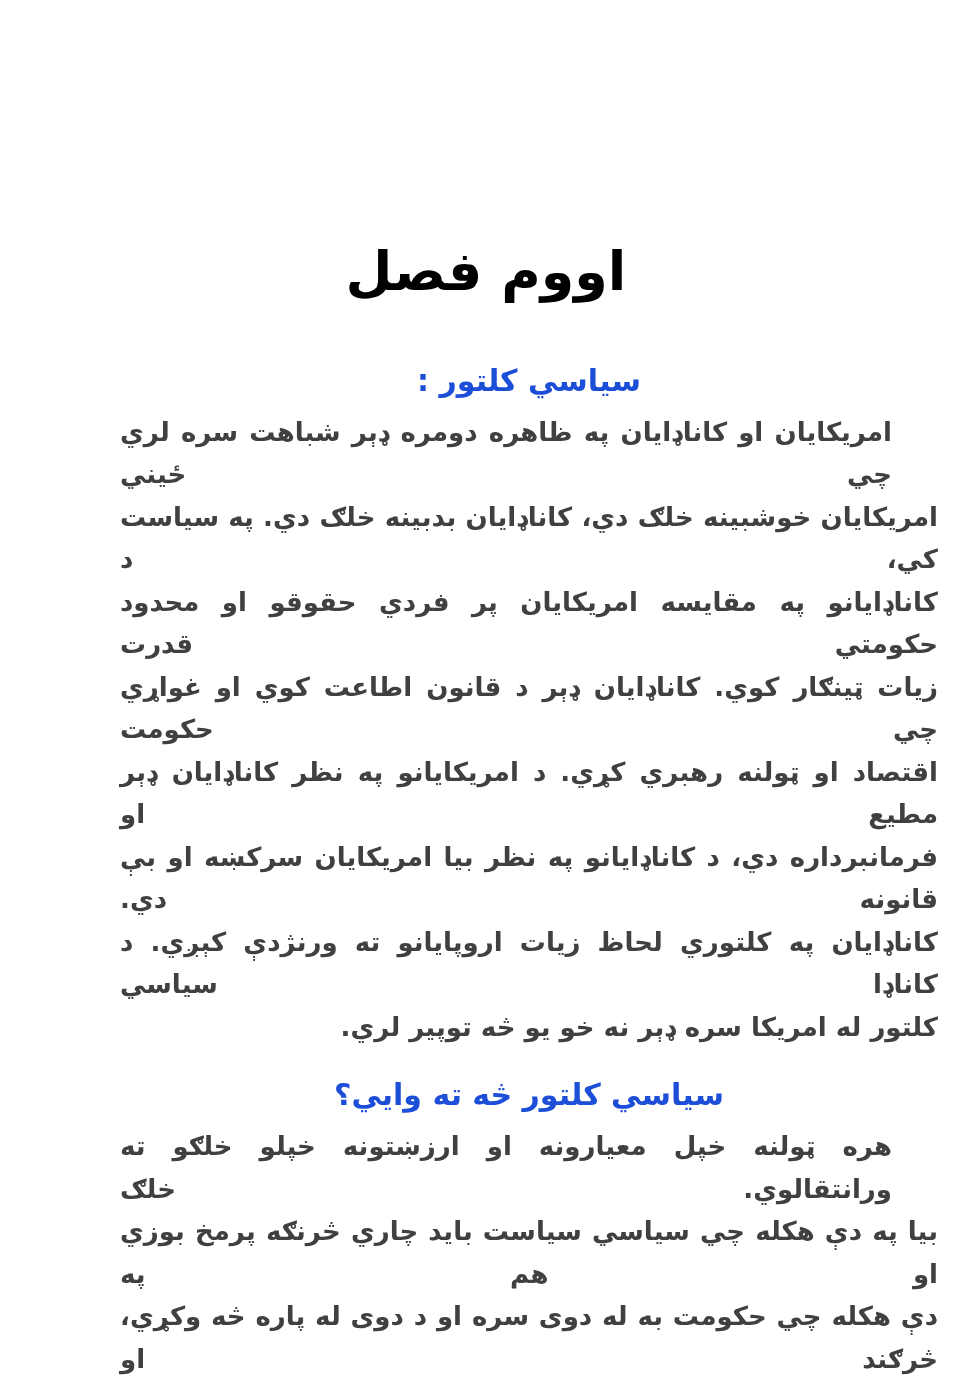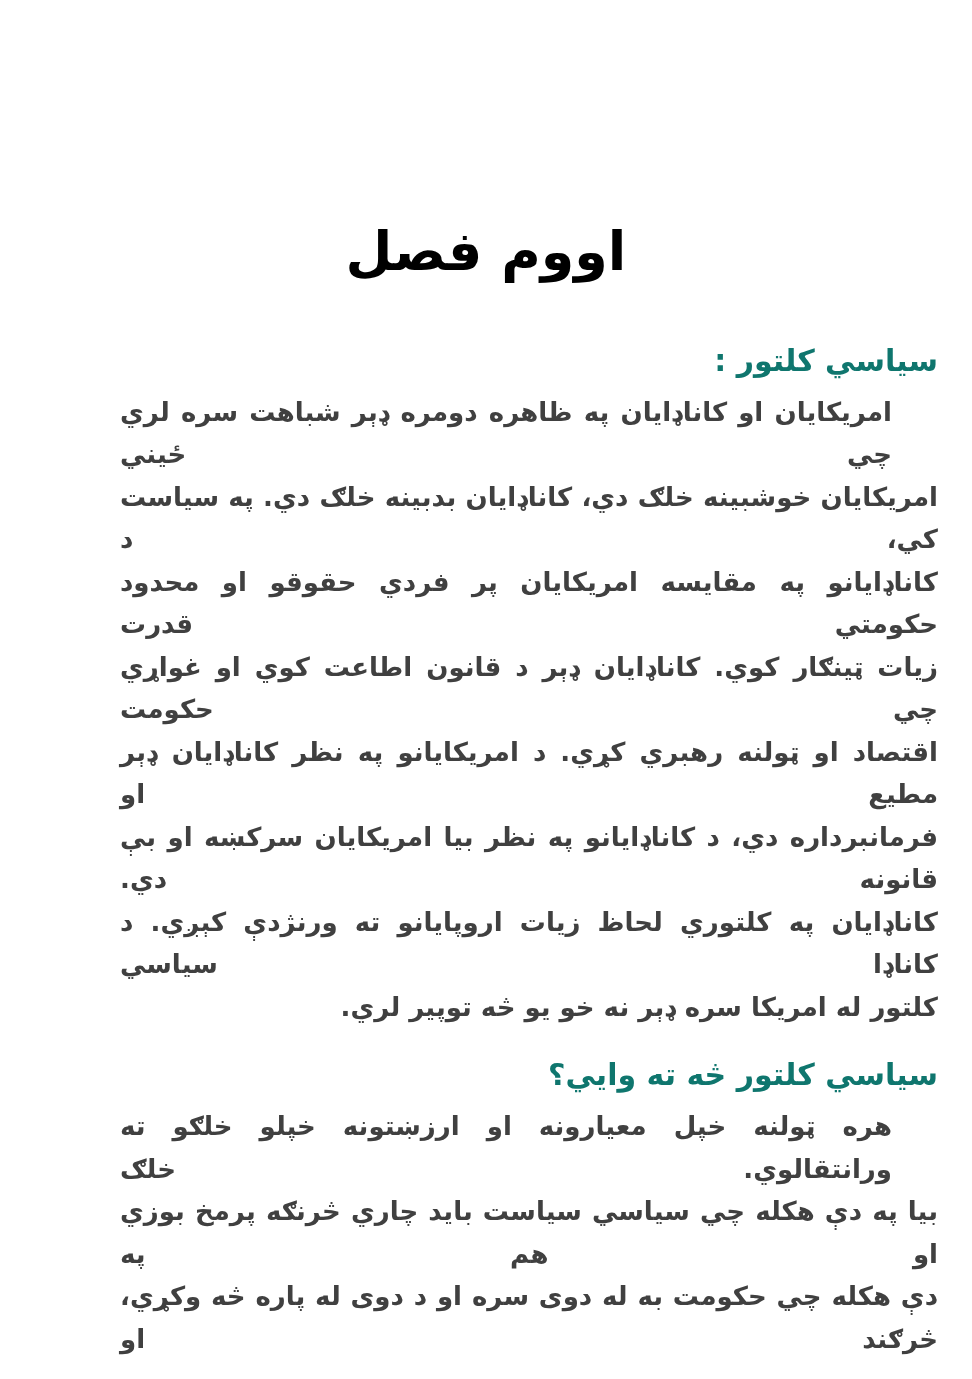--- a/index.html
+++ b/index.html
@@ -13,44 +13,45 @@
     overflow: hidden;
     font-family: "DejaVu Sans", sans-serif;
     color: #0b0b0b;
   }
   .page {
     width: 972px;
     height: 1344px;
     box-sizing: border-box;
     padding-top: 218px;
     background: #ffffff;
+    margin-top: 20px;
   }
   .chapter-title {
     margin: 0;
     width: 100%;
     text-align: center;
     direction: rtl;
     font-size: 54px;
     line-height: 1.25;
     font-weight: 700;
     color: #000000;
   }
   .content {
     direction: rtl;
     margin-right: 34px;
     margin-left: 120px; 
   }
   .section-heading {
     margin: 0;
     direction: rtl;
-    text-align: right;
+    text-align: center;
     font-size: 30px;
     line-height: 46px;
     font-weight: 700;
-    color: #0f766e;
+    color: #1d4ed8;
   }
   .section-heading.h1 { margin-top: 52px; }
   .section-heading.h2 { margin-top: 24px; }
   .para {
     margin: 0;
     padding: 0;
     direction: rtl;
     font-size: 26px;
     font-weight: 700;
     line-height: 42.5px;

